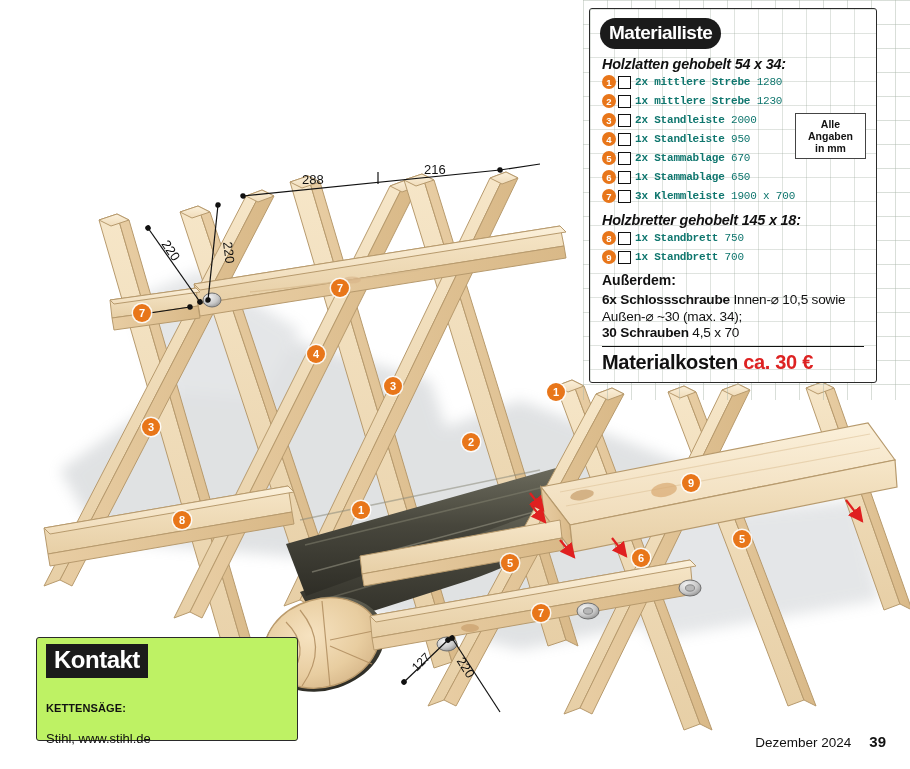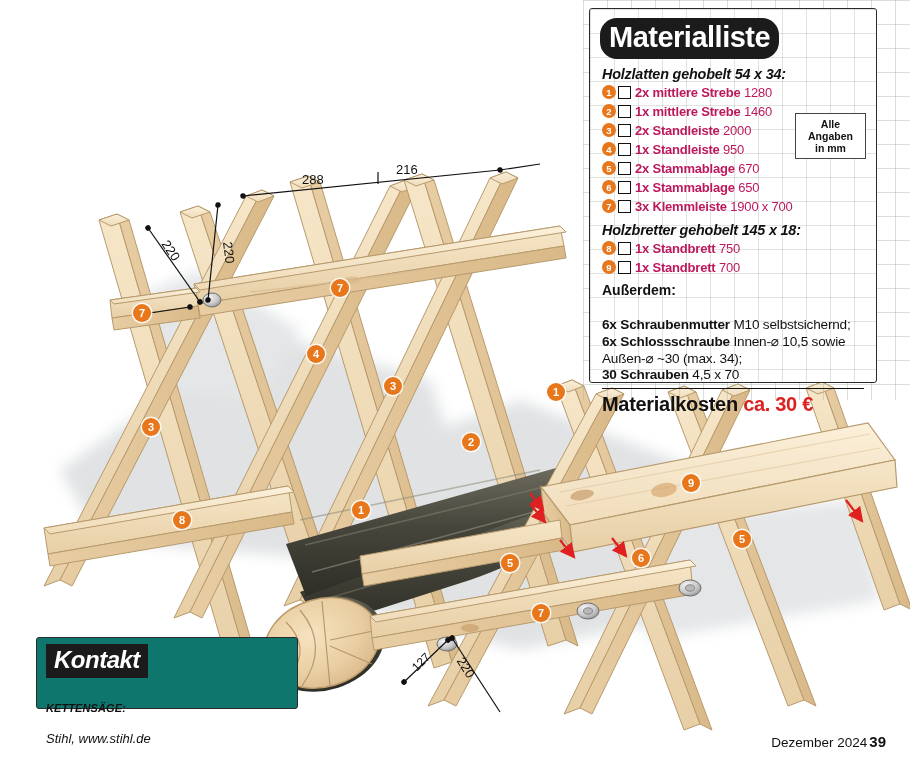--- a/index.html
+++ b/index.html
@@ -36,73 +36,73 @@
     position:absolute;left:583px;top:0px;width:327px;height:400px;
     background-image:
       linear-gradient(to right, rgba(170,182,170,.45) 1px, transparent 1px),
       linear-gradient(to bottom, rgba(170,182,170,.45) 1px, transparent 1px);
     background-size:24px 24px;
     z-index:5;
   }
   .matinner{position:relative;padding:9px 10px 0 10px;z-index:3;}
   .mattitle{
     display:inline-block;background:#1b1b1b;color:#fff;
-    font-weight:bold;font-size:29px;line-height:1;
+    font-weight:bold;font-size:19px;line-height:1;
     padding:5px 9px 7px 9px;letter-spacing:-0.5px;
     font-family:"Liberation Sans", sans-serif;
     border-radius:17px;
   }
   .secthead{font-weight:bold;font-size:14.4px;color:#111;margin:7px 0 1px 2px;letter-spacing:-0.2px;font-style:italic;}
   .mrow{display:flex;align-items:center;margin:0 0 1px 2px;height:18px;}
   .badge{
     width:14px;height:14px;border-radius:50%;
     background:#e8761a;color:#fff;font-size:9.5px;font-weight:bold;
     display:flex;align-items:center;justify-content:center;
     flex:0 0 auto;margin-right:2px;
   }
   .chk{
     width:11px;height:11px;border:1.6px solid #111;background:#fff;
     flex:0 0 auto;margin-right:4px;
   }
-  .mlabel{font-size:13px;color:#be185d;white-space:nowrap;letter-spacing:-0.2px;}
+  .mlabel{font-size:11px;color:#0f766e;white-space:nowrap;letter-spacing:-0.2px;font-family:Liberation Mono, monospace;}
   .mlabel b{font-weight:bold;}
   .mlabel span.n{font-weight:normal;}
   .plainrow{font-size:13.6px;color:#111;margin:0 0 1px 2px;letter-spacing:-0.2px;white-space:nowrap;}
   .plainrow b{font-weight:bold;}
-  .ausserdem{font-weight:bold;font-size:14px;margin:6px 0 19px 2px;color:#111;}
+  .ausserdem{font-weight:bold;font-size:14px;margin:6px 0 3px 2px;color:#111;}
   .hr{border-top:1.8px solid #111;margin:6px 2px 4px 2px;}
   .costrow{font-size:20px;font-weight:bold;color:#111;margin-left:2px;letter-spacing:-0.3px;}
   .costrow .price{color:#dd2222;}
   .mmbox{
     position:absolute;right:10px;top:104px;width:65px;
     border:1.4px solid #444;background:#fff;
     text-align:center;font-size:10.5px;font-weight:bold;line-height:1.15;
     padding:4px 2px;color:#111;z-index:6;
   }
 
   
   .kontaktbox{
-    position:absolute;left:36px;top:637px;width:262px;height:72px;
-    background:#0f766e;border:1.4px solid #2a2a2a;border-radius:3px;
-    box-sizing:border-box;z-index:40;font-style:italic;
+    position:absolute;left:36px;top:637px;width:262px;height:104px;
+    background:#bef264;border:1.4px solid #2a2a2a;border-radius:3px;
+    box-sizing:border-box;z-index:40;
   }
   .kontaktinner{padding:6px 9px 0 9px;}
   .ktitle{
     display:inline-block;background:#1b1b1b;color:#fff;
     font-weight:bold;font-size:24px;line-height:1;
     padding:4px 8px 6px 8px;letter-spacing:-0.5px;
   }
   .klabel{font-weight:bold;font-size:11px;margin-top:24px;color:#111;letter-spacing:0.1px;}
   .kvalue{font-size:13px;color:#111;margin-top:17px;}
 
   
   .footer{
     position:absolute;right:24px;bottom:19px;font-size:13.5px;color:#111;z-index:40;
   }
-  .footer .pg{font-weight:bold;font-size:15px;margin-left:2px;}
+  .footer .pg{font-weight:bold;font-size:15px;margin-left:18px;}
 
   
   .dim{position:absolute;font-size:13px;color:#111;z-index:30;white-space:nowrap;}
 </style>
 </head>
 <body>
 
 <div id="stage">
 
   <div class="grid-outside"></div>
@@ -306,21 +306,21 @@
       <line x1="500" y1="170" x2="540" y2="164"></line>
       <line x1="148" y1="228" x2="200" y2="302" marker-start="url(#dimArrow)" marker-end="url(#dimArrow)"></line>
       <line x1="218" y1="205" x2="208" y2="300" marker-start="url(#dimArrow)" marker-end="url(#dimArrow)"></line>
       <line x1="150" y1="313" x2="190" y2="307" marker-end="url(#dimArrow)"></line>
       <line x1="404" y1="682" x2="448" y2="640" marker-start="url(#dimArrow)" marker-end="url(#dimArrow)"></line>
       <line x1="452" y1="638" x2="500" y2="712" marker-start="url(#dimArrow)"></line>
     </g>
   </svg>
 
   <div class="dim" style="left:302px;top:172px;">288</div>
-  <div class="dim" style="left:396px;top:162px;">216</div>
+  <div class="dim" style="left:424px;top:162px;">216</div>
   <div class="dim" style="left:160px;top:243px;transform:rotate(56deg);">220</div>
   <div class="dim" style="left:218px;top:245px;transform:rotate(83deg);">220</div>
   <div class="dim" style="left:411px;top:655px;transform:rotate(-45deg);font-size:12px;">127</div>
   <div class="dim" style="left:455px;top:660px;transform:rotate(58deg);">220</div>
 
   <div id="callouts">
       <div style="position: absolute; left: 133px; top: 304px; width: 18px; height: 18px; border-radius: 50%; background: rgb(232, 118, 26); color: rgb(255, 255, 255); font-size: 11px; font-weight: bold; display: flex; align-items: center; justify-content: center; z-index: 35; font-family: &quot;Liberation Sans&quot;, sans-serif; box-shadow: rgba(255, 255, 255, 0.85) 0px 0px 0px 1.5px;">7</div>
       <div style="position: absolute; left: 331px; top: 279px; width: 18px; height: 18px; border-radius: 50%; background: rgb(232, 118, 26); color: rgb(255, 255, 255); font-size: 11px; font-weight: bold; display: flex; align-items: center; justify-content: center; z-index: 35; font-family: &quot;Liberation Sans&quot;, sans-serif; box-shadow: rgba(255, 255, 255, 0.85) 0px 0px 0px 1.5px;">7</div>
       <div style="position: absolute; left: 142px; top: 418px; width: 18px; height: 18px; border-radius: 50%; background: rgb(232, 118, 26); color: rgb(255, 255, 255); font-size: 11px; font-weight: bold; display: flex; align-items: center; justify-content: center; z-index: 35; font-family: &quot;Liberation Sans&quot;, sans-serif; box-shadow: rgba(255, 255, 255, 0.85) 0px 0px 0px 1.5px;">3</div>
       <div style="position: absolute; left: 307px; top: 345px; width: 18px; height: 18px; border-radius: 50%; background: rgb(232, 118, 26); color: rgb(255, 255, 255); font-size: 11px; font-weight: bold; display: flex; align-items: center; justify-content: center; z-index: 35; font-family: &quot;Liberation Sans&quot;, sans-serif; box-shadow: rgba(255, 255, 255, 0.85) 0px 0px 0px 1.5px;">4</div>
@@ -343,21 +343,21 @@
       <div id="mat-sections">
           <div class="secthead">Holzlatten gehobelt 54 x 34:</div>
           <div class="mrow">
             <span class="badge">1</span>
             <span class="chk"></span>
             <span class="mlabel"><b>2x mittlere Strebe</b><span class="n"> 1280</span></span>
           </div>
           <div class="mrow">
             <span class="badge">2</span>
             <span class="chk"></span>
-            <span class="mlabel"><b>1x mittlere Strebe</b><span class="n"> 1460</span></span>
+            <span class="mlabel"><b>1x mittlere Strebe</b><span class="n"> 1230</span></span>
           </div>
           <div class="mrow">
             <span class="badge">3</span>
             <span class="chk"></span>
             <span class="mlabel"><b>2x Standleiste</b><span class="n"> 2000</span></span>
           </div>
           <div class="mrow">
             <span class="badge">4</span>
             <span class="chk"></span>
             <span class="mlabel"><b>1x Standleiste</b><span class="n"> 950</span></span>
@@ -384,21 +384,20 @@
             <span class="mlabel"><b>1x Standbrett</b><span class="n"> 750</span></span>
           </div>
           <div class="mrow">
             <span class="badge">9</span>
             <span class="chk"></span>
             <span class="mlabel"><b>1x Standbrett</b><span class="n"> 700</span></span>
           </div>
         </div>
       <div class="ausserdem">Außerdem:</div>
       <div id="mat-extras">
-          <div class="plainrow"><b>6x Schraubenmutter</b> <span>M10 selbstsichernd;</span></div>
           <div class="plainrow"><b>6x Schlossschraube</b> <span>Innen-⌀ 10,5 sowie</span></div>
           <div class="plainrow"><span>Außen-⌀ ~30 (max. 34);</span></div>
           <div class="plainrow"><b>30 Schrauben</b> <span>4,5 x 70</span></div>
         </div>
       <div class="hr"></div>
       <div class="costrow">
         <span>Materialkosten</span>
         <span class="price">ca. 30 €</span>
       </div>
     </div>

